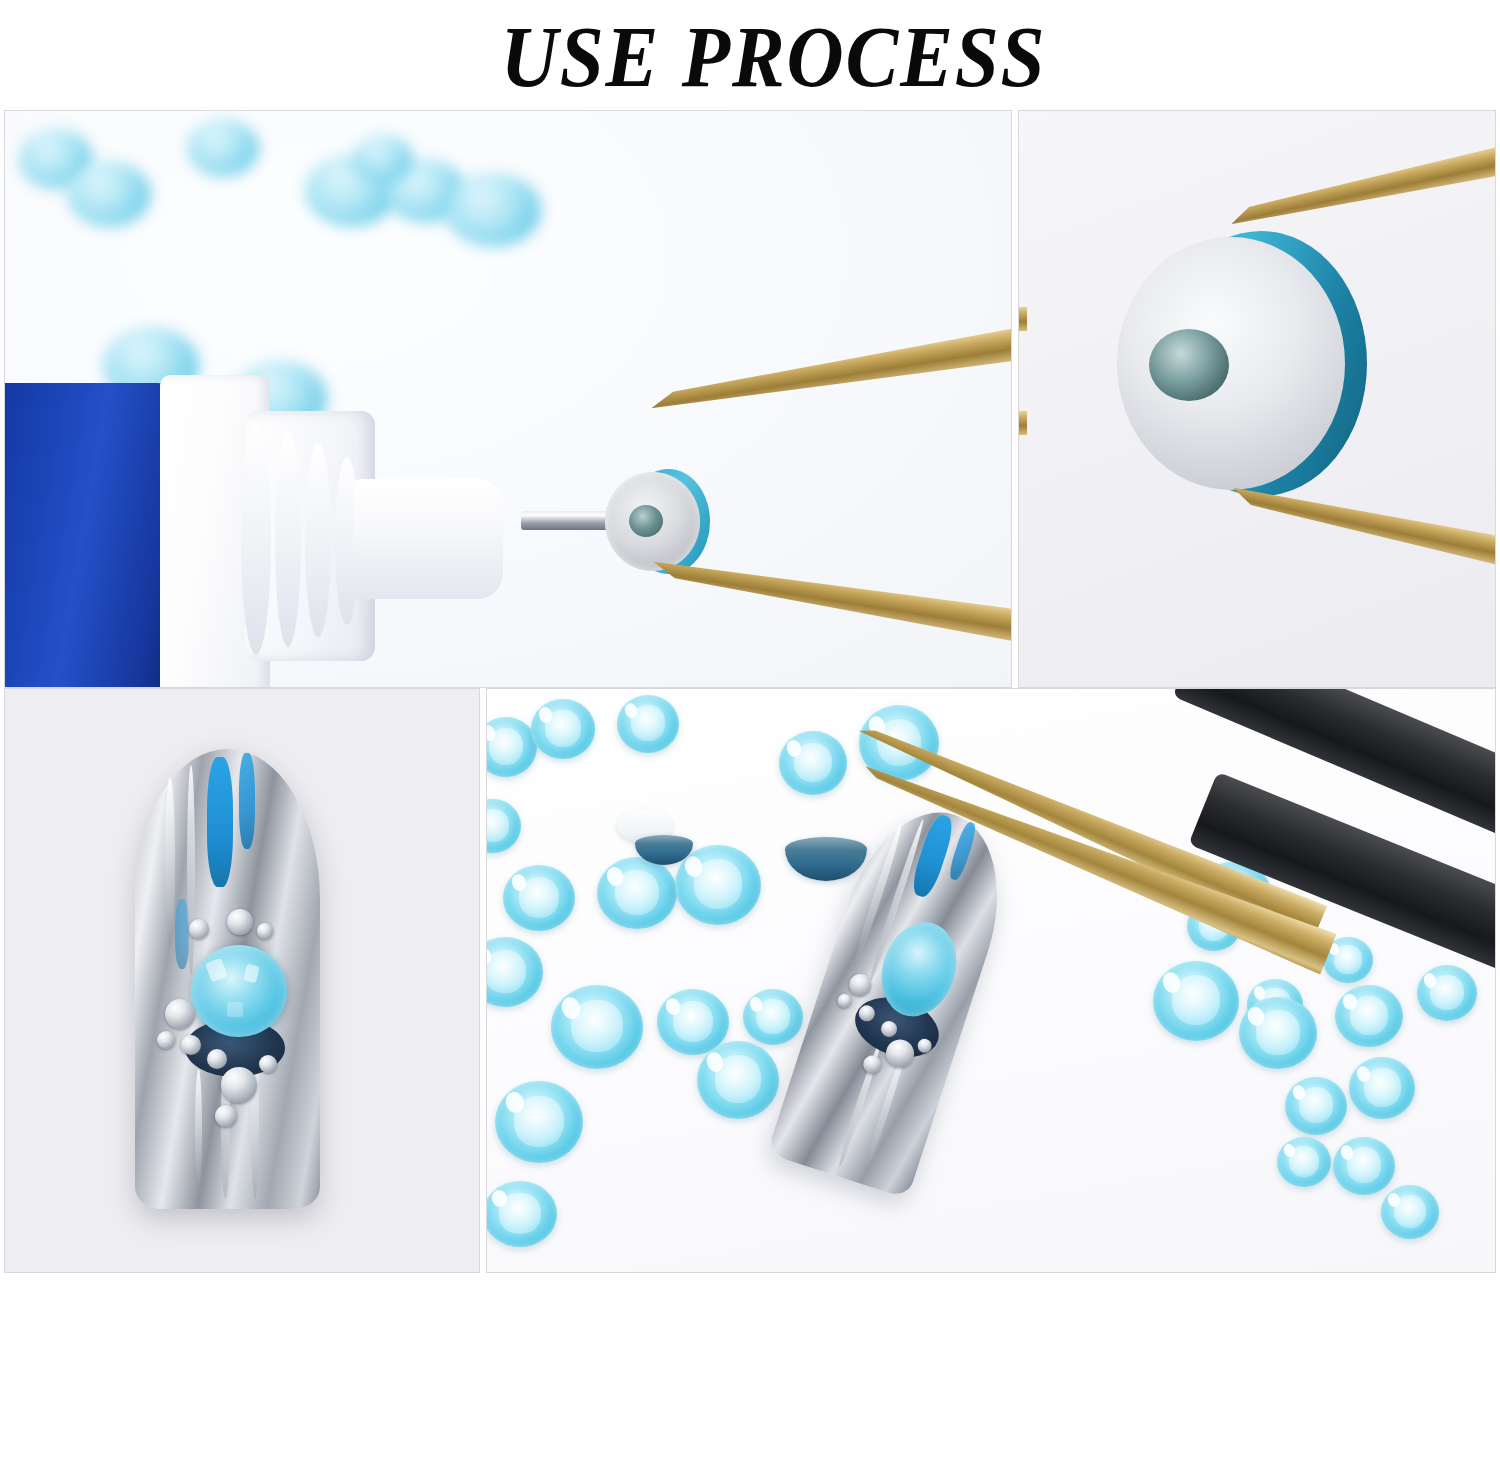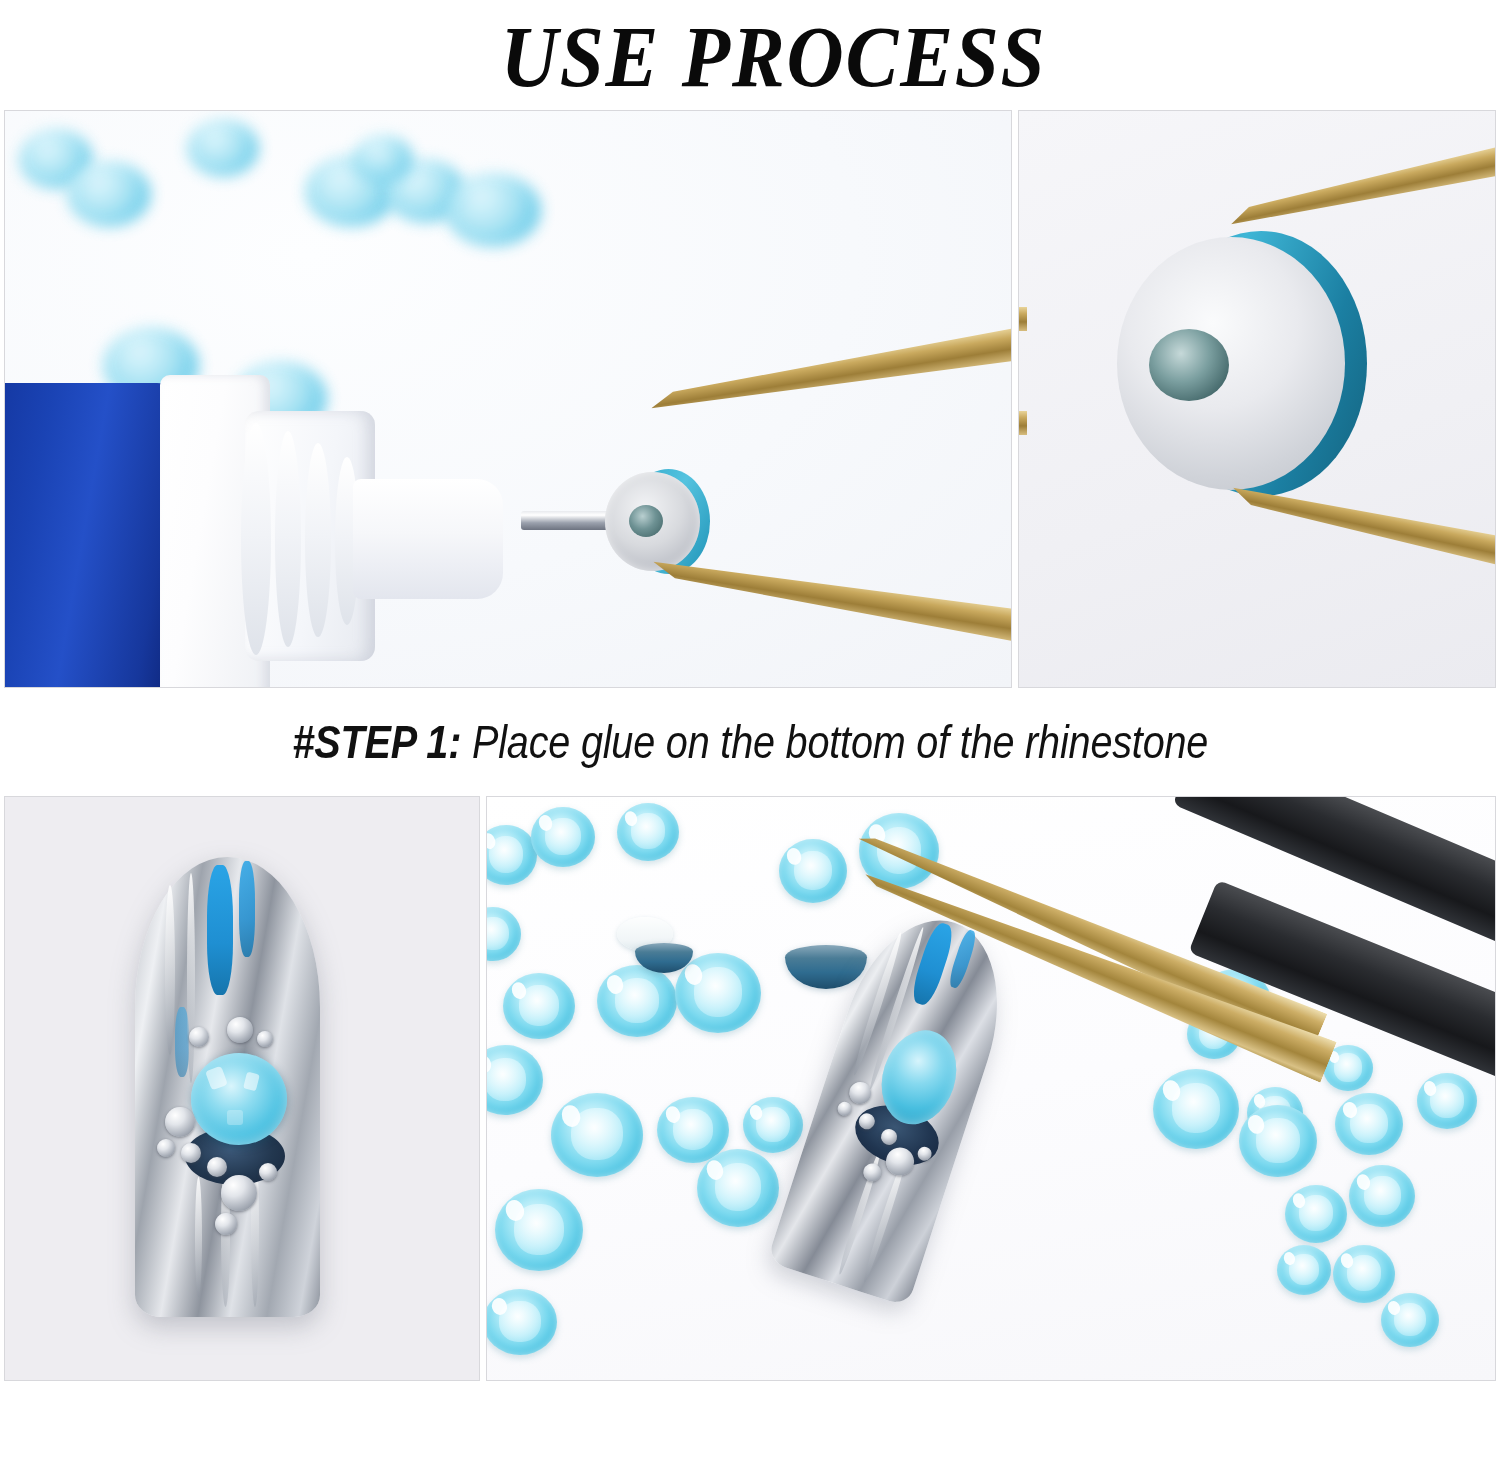--- a/index.html
+++ b/index.html
@@ -12,23 +12,23 @@
     height: 1466px;
     font-family: "Liberation Sans", sans-serif;
     overflow: hidden;
     position: relative;
   }
 
   
   #title-bar {
     height: 110px;
     display: flex;
-    align-items: center;
+    align-items: flex-start;
     justify-content: center;
-    padding-top: 4px;
+    padding-top: 14px;
     box-sizing: border-box;
     margin-left: 47px;
   }
   #page-title {
     font-family: "Liberation Serif", "DejaVu Serif", serif;
     font-weight: bold;
     font-style: italic;
     font-size: 86px;
     letter-spacing: 2px;
     color: #0a0a0a;
@@ -361,25 +361,20 @@
                   transform: rotate(-12deg); transform-origin: 0 100%;
                   clip-path: polygon(0 70%, 7% 26%, 100% 0, 100% 100%);"></div>
       <div class="tweez-arm" style="left:216px; top:368px; width:300px; height:30px;
                   transform: rotate(12deg); transform-origin: 0 0;
                   clip-path: polygon(0 30%, 7% 74%, 100% 100%, 100% 0);"></div>
       <div class="tweez-arm" style="left:-6px; top:196px; width:14px; height:24px;"></div>
       <div class="tweez-arm" style="left:-6px; top:300px; width:14px; height:24px;"></div>
     </div>
   </div>
 
-  <div id="caption-1-wrap">
-    <div class="caption">
-      <span class="step-label">#STEP 1:</span><span> Place glue on the bottom of the rhinestone</span>
-    </div>
-  </div>
 </div>
 
 <div class="step-block">
 
   <div class="panel-row">
 
     <div class="photo" id="panel-nail">
 
       <div id="nail-shape">
         <div class="nail-blue-streak" style="left:72px; top:8px; width:26px; height:130px;"></div>

